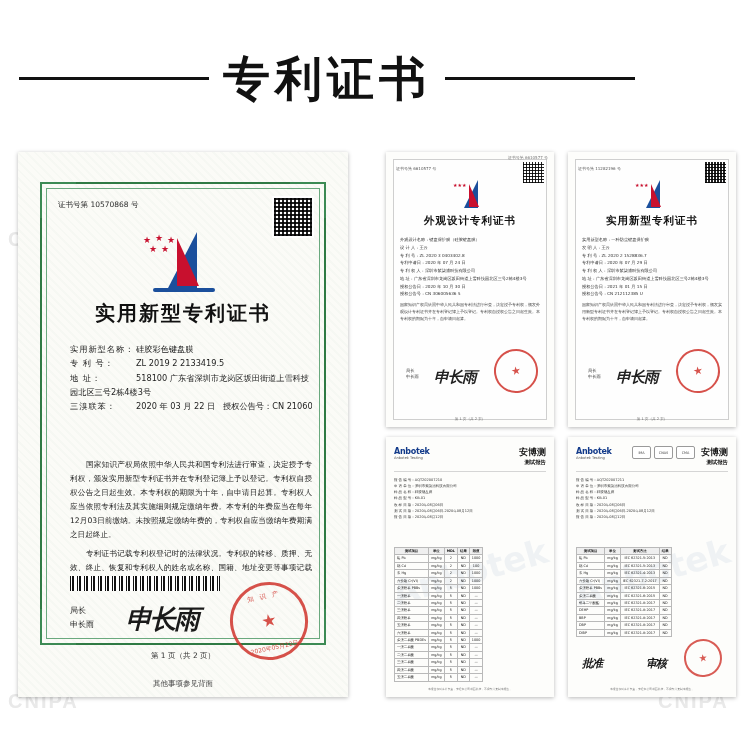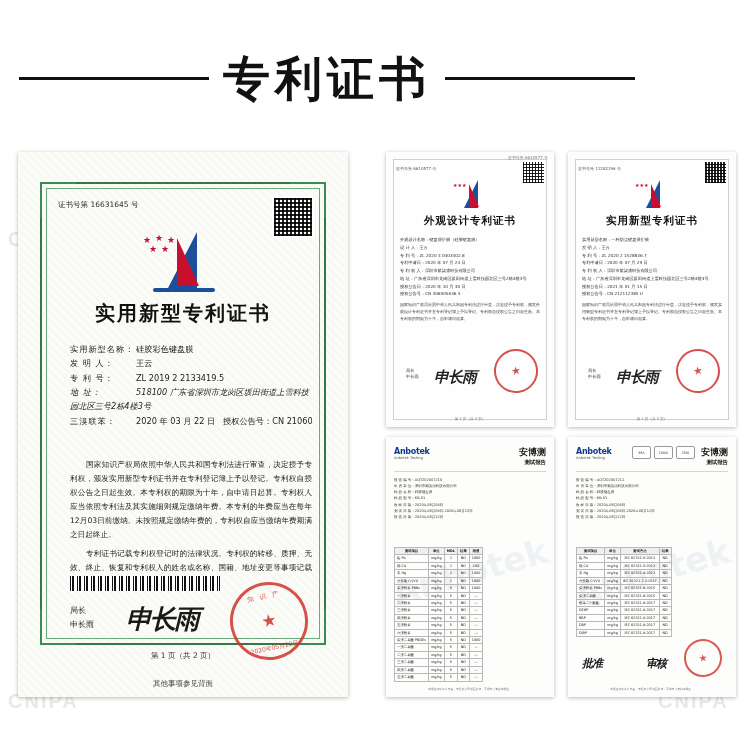--- a/index.html
+++ b/index.html
@@ -103,21 +103,21 @@
     position:absolute;left:0;right:0;top:148px;text-align:center;
     font-size:20px;font-weight:bold;color:#111;letter-spacing:2px;
     font-family:"DejaVu Sans", sans-serif;
   }
   .field-list{
     position:absolute;left:52px;right:36px;top:190px;
     font-size:8.2px;color:#1d1d1d;line-height:1.75;
     font-family:"DejaVu Sans", sans-serif;
   }
   .field-list .row{white-space:nowrap;overflow:hidden;}
-  .field-list .row.wrap{white-space:normal;font-style:italic;}
+  .field-list .row.wrap{white-space:normal;}
   .field-list .lbl{display:inline-block;min-width:66px;letter-spacing:1px;}
   .body-text{
     position:absolute;left:52px;right:36px;top:306px;
     font-size:7.6px;color:#232323;line-height:1.85;text-align:justify;
     font-family:"DejaVu Sans", sans-serif;text-indent:16px;
   }
   .body-text p{margin:0 0 5px 0;}
   .barcode{
     position:absolute;left:52px;top:424px;width:150px;height:15px;
     background:repeating-linear-gradient(90deg,#111 0 1px,#fff 1px 2px,#111 2px 4px,#fff 4px 7px);
@@ -297,41 +297,40 @@
 
   <div class="doc" id="main-cert">
     <div class="paper"></div>
     <div class="gborder">
       <span class="corner tl"></span>
       <span class="corner tr"></span>
       <span class="corner bl"></span>
       <span class="corner br"></span>
     </div>
 
-    <div class="cert-no">证书号第 16631645 号</div>
+    <div class="cert-no">证书号第 10570868 号</div>
     <div class="qr" id="main-qr"></div>
 
     <div class="logo-wrap">
       <div class="logo-stars">
         <span class="star" style="left:0;top:0;">★</span>
         <span class="star" style="left:12px;top:-2px;">★</span>
         <span class="star" style="left:24px;top:0;">★</span>
         <span class="star" style="left:6px;top:9px;">★</span>
         <span class="star" style="left:18px;top:9px;">★</span>
       </div>
       <div class="sail"></div>
       <div class="sail2"></div>
       <div class="logo-base"></div>
     </div>
 
     <div class="cert-title">实用新型专利证书</div>
 
     <div class="field-list">
       <div class="row"><span class="lbl">实用新型名称：</span><span>硅胶彩色键盘膜</span></div>
-      <div class="row"><span class="lbl">发 明 人：</span><span>王云</span></div>
       <div class="row"><span class="lbl">专 利 号：</span><span>ZL 2019 2 2133419.5</span></div>
       <div class="row wrap"><span class="lbl">地 址：</span><span>518100 广东省深圳市龙岗区坂田街道上雪科技园北区三号2栋4楼3号</span></div>
       <div class="row">
         <span class="lbl">三溴联苯：</span><span>2020 年 03 月 22 日</span>
         &nbsp;&nbsp;<span>授权公告号：</span><span>CN 210605647 U</span>
       </div>
     </div>
 
     <div class="body-text">
       <p>国家知识产权局依照中华人民共和国专利法进行审查，决定授予专利权，颁发实用新型专利证书并在专利登记簿上予以登记。专利权自授权公告之日起生效。本专利权的期限为十年，自申请日起算。专利权人应当依照专利法及其实施细则规定缴纳年费。本专利的年费应当在每年12月03日前缴纳。未按照规定缴纳年费的，专利权自应当缴纳年费期满之日起终止。</p>

